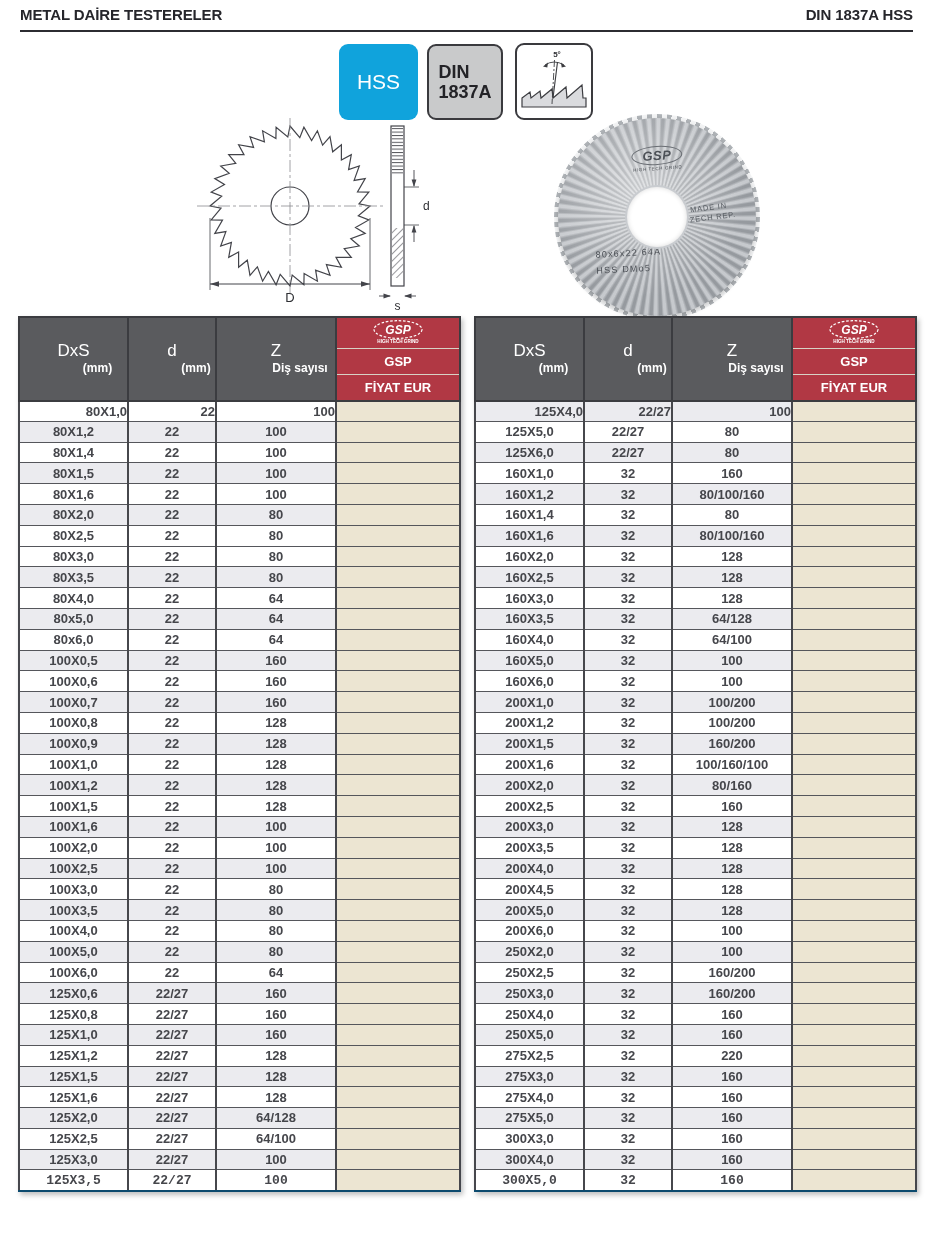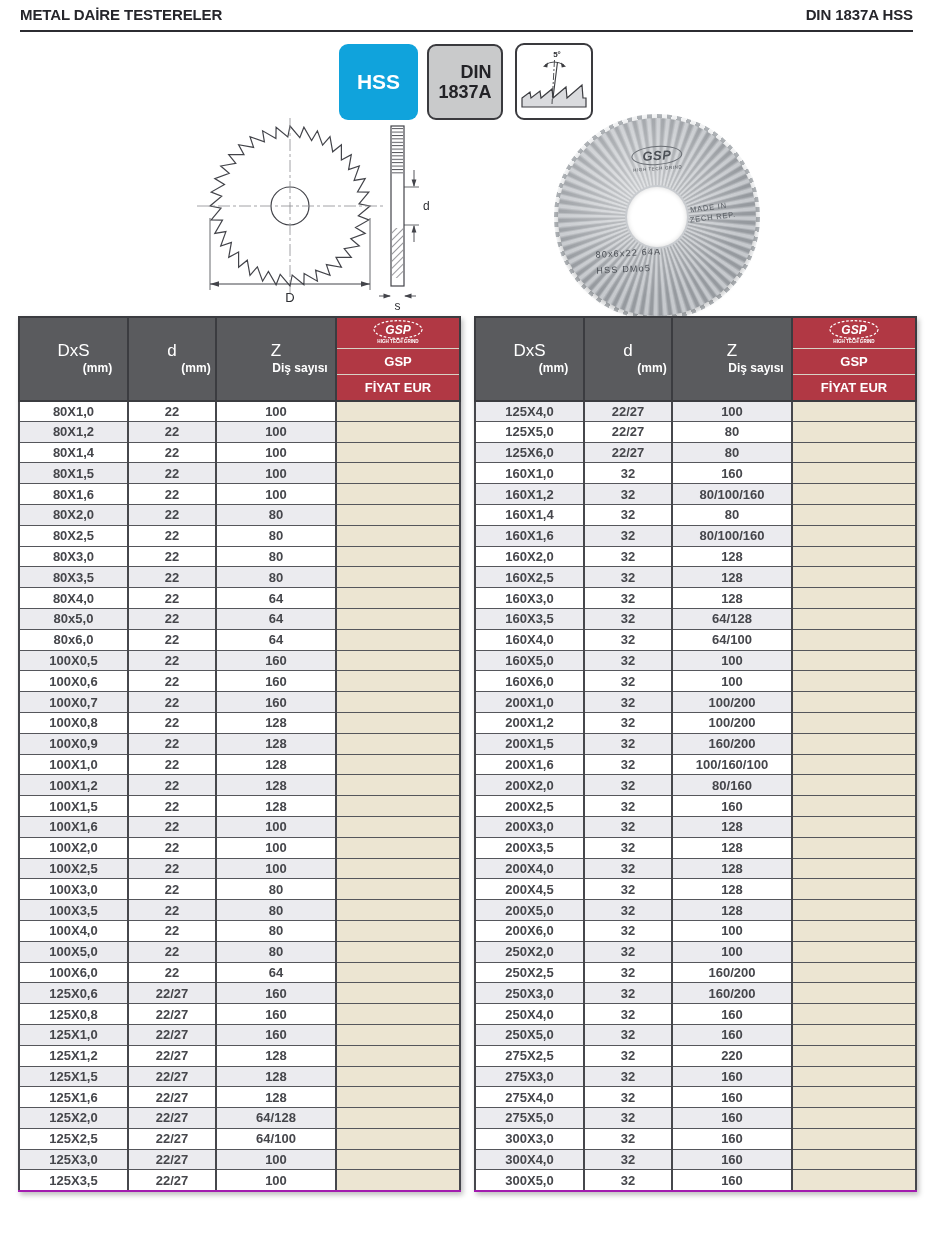--- a/index.html
+++ b/index.html
@@ -6,23 +6,23 @@
   body{width:948px;height:1248px;position:relative;font-family:"Liberation Sans",sans-serif;overflow:hidden;}
 
   
   .topbar{position:absolute;left:20px;top:6px;width:893px;padding-bottom:7px;
           border-bottom:2.5px solid #2c2c31;display:flex;justify-content:space-between;align-items:flex-end;gap:40px;}
   .title{font-size:15px;font-weight:800;color:#26262b;letter-spacing:-0.1px;}
 
   
   .badge{position:absolute;top:44px;height:76px;border-radius:9px;display:flex;
          align-items:center;justify-content:center;box-sizing:border-box;}
-  .badge-hss{left:339px;width:79px;background:var(--hss_blue,#10a3dc);color:#fff;font-size:21px;font-weight:700;}
+  .badge-hss{left:339px;width:79px;background:var(--hss_blue,#10a3dc);color:#fff;font-size:21px;font-weight:400;}
   .badge-din{left:427px;width:76px;background:var(--badge_gray,#c9cacb);border:2.5px solid #3a3a3e;
-             color:#232327;font-size:18px;font-weight:700;text-align:right;line-height:1.12;}
+             color:#232327;font-size:18px;font-weight:700;text-align:left;line-height:1.12;}
   .badge-tooth{left:515px;width:78px;height:77px;top:43px;background:#fff;border:2.5px solid #3a3a3e;}
 
   
   .drawing{position:absolute;left:195px;top:118px;}
 
   
   .blade-rim{position:absolute;left:554px;top:114px;width:206px;height:206px;border-radius:50%;
      background:repeating-conic-gradient(#aeb2b6 0deg 2.6deg,#f2f3f4 2.6deg 5.625deg);}
   .blade{position:absolute;left:558px;top:118px;width:198px;height:198px;border-radius:50%;
      background:
@@ -53,22 +53,22 @@
         height:26px;border-left:2px solid #3b3c40;border-right:2px solid #3b3c40;
         border-top:1px solid #d8d2c6;border-bottom:1px solid #d8d2c6;}
   thead th.rh.logo{height:27px;border-top:2px solid #3b3c40;padding-top:1px;}
   thead tr:last-child th.rh{border-bottom:2px solid #3b3c40;margin-left:40px;}
   tbody td{height:20.8px;font-size:13px;font-weight:700;color:#45464b;background:#fff;
         border-top:1px solid #55565b;border-bottom:1px solid #55565b;
         border-left:2px solid #46474c;border-right:2px solid #46474c;}
   tbody tr.shaded td{background:var(--row_shade,#ebebef);}
   tbody td.price{background:var(--price_beige,#ece5d2);}
   tbody tr.shaded td.price{background:var(--price_beige,#ece5d2);}
-  tbody tr:first-child td{border-top:2px solid #22c55e;}
-  tbody tr:last-child td{border-bottom:2px solid #a21caf;}
+  tbody tr:first-child td{border-top:2px solid #22c55e;text-align:right;}
+  tbody tr:last-child td{border-bottom:2px solid #0c4a6e;font-family:Liberation Mono, monospace;}
 </style>
 </head>
 <body>
 
 <div class="topbar">
   <span class="title">METAL DAİRE TESTERELER</span>
   <span class="title">DIN 1837A HSS</span>
 </div>
 
 <div class="badge badge-hss">

